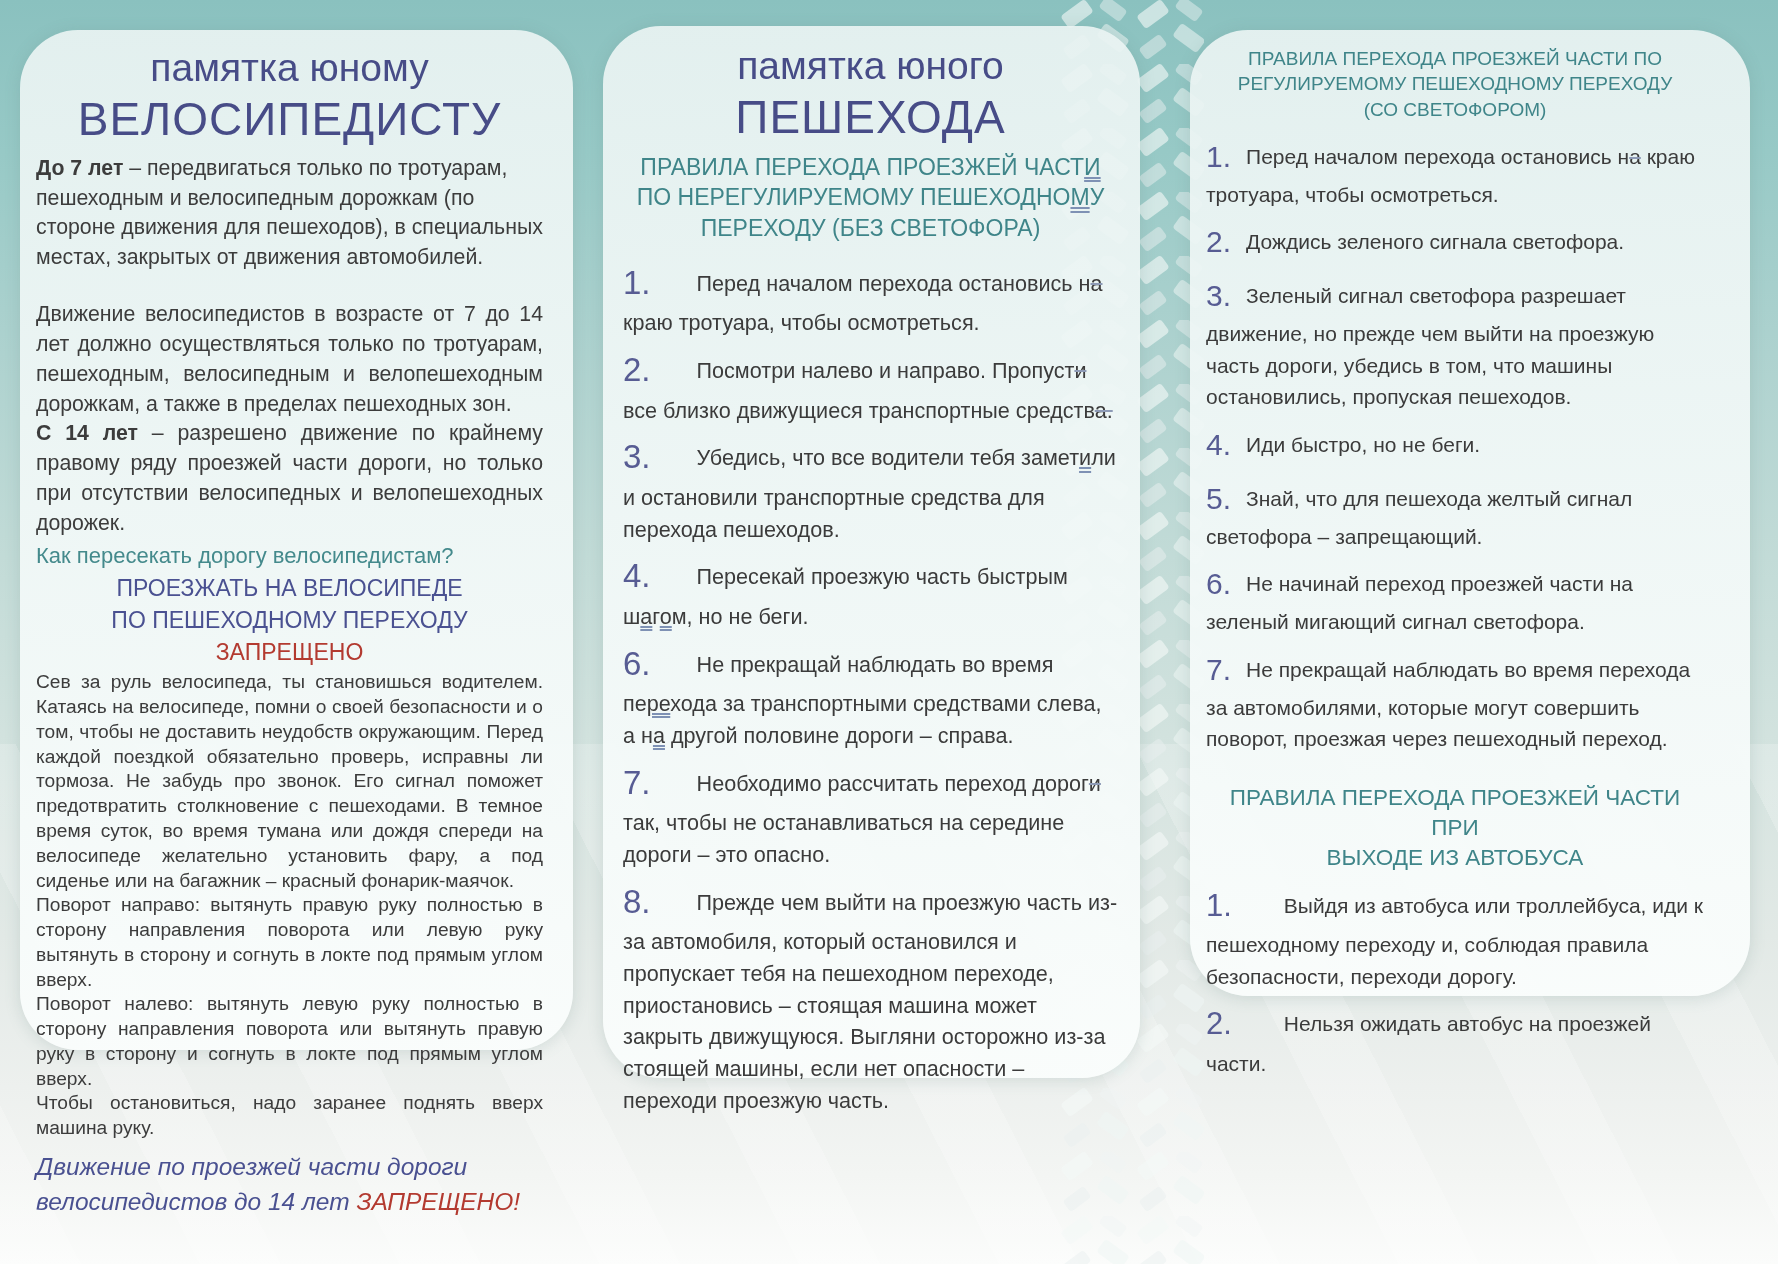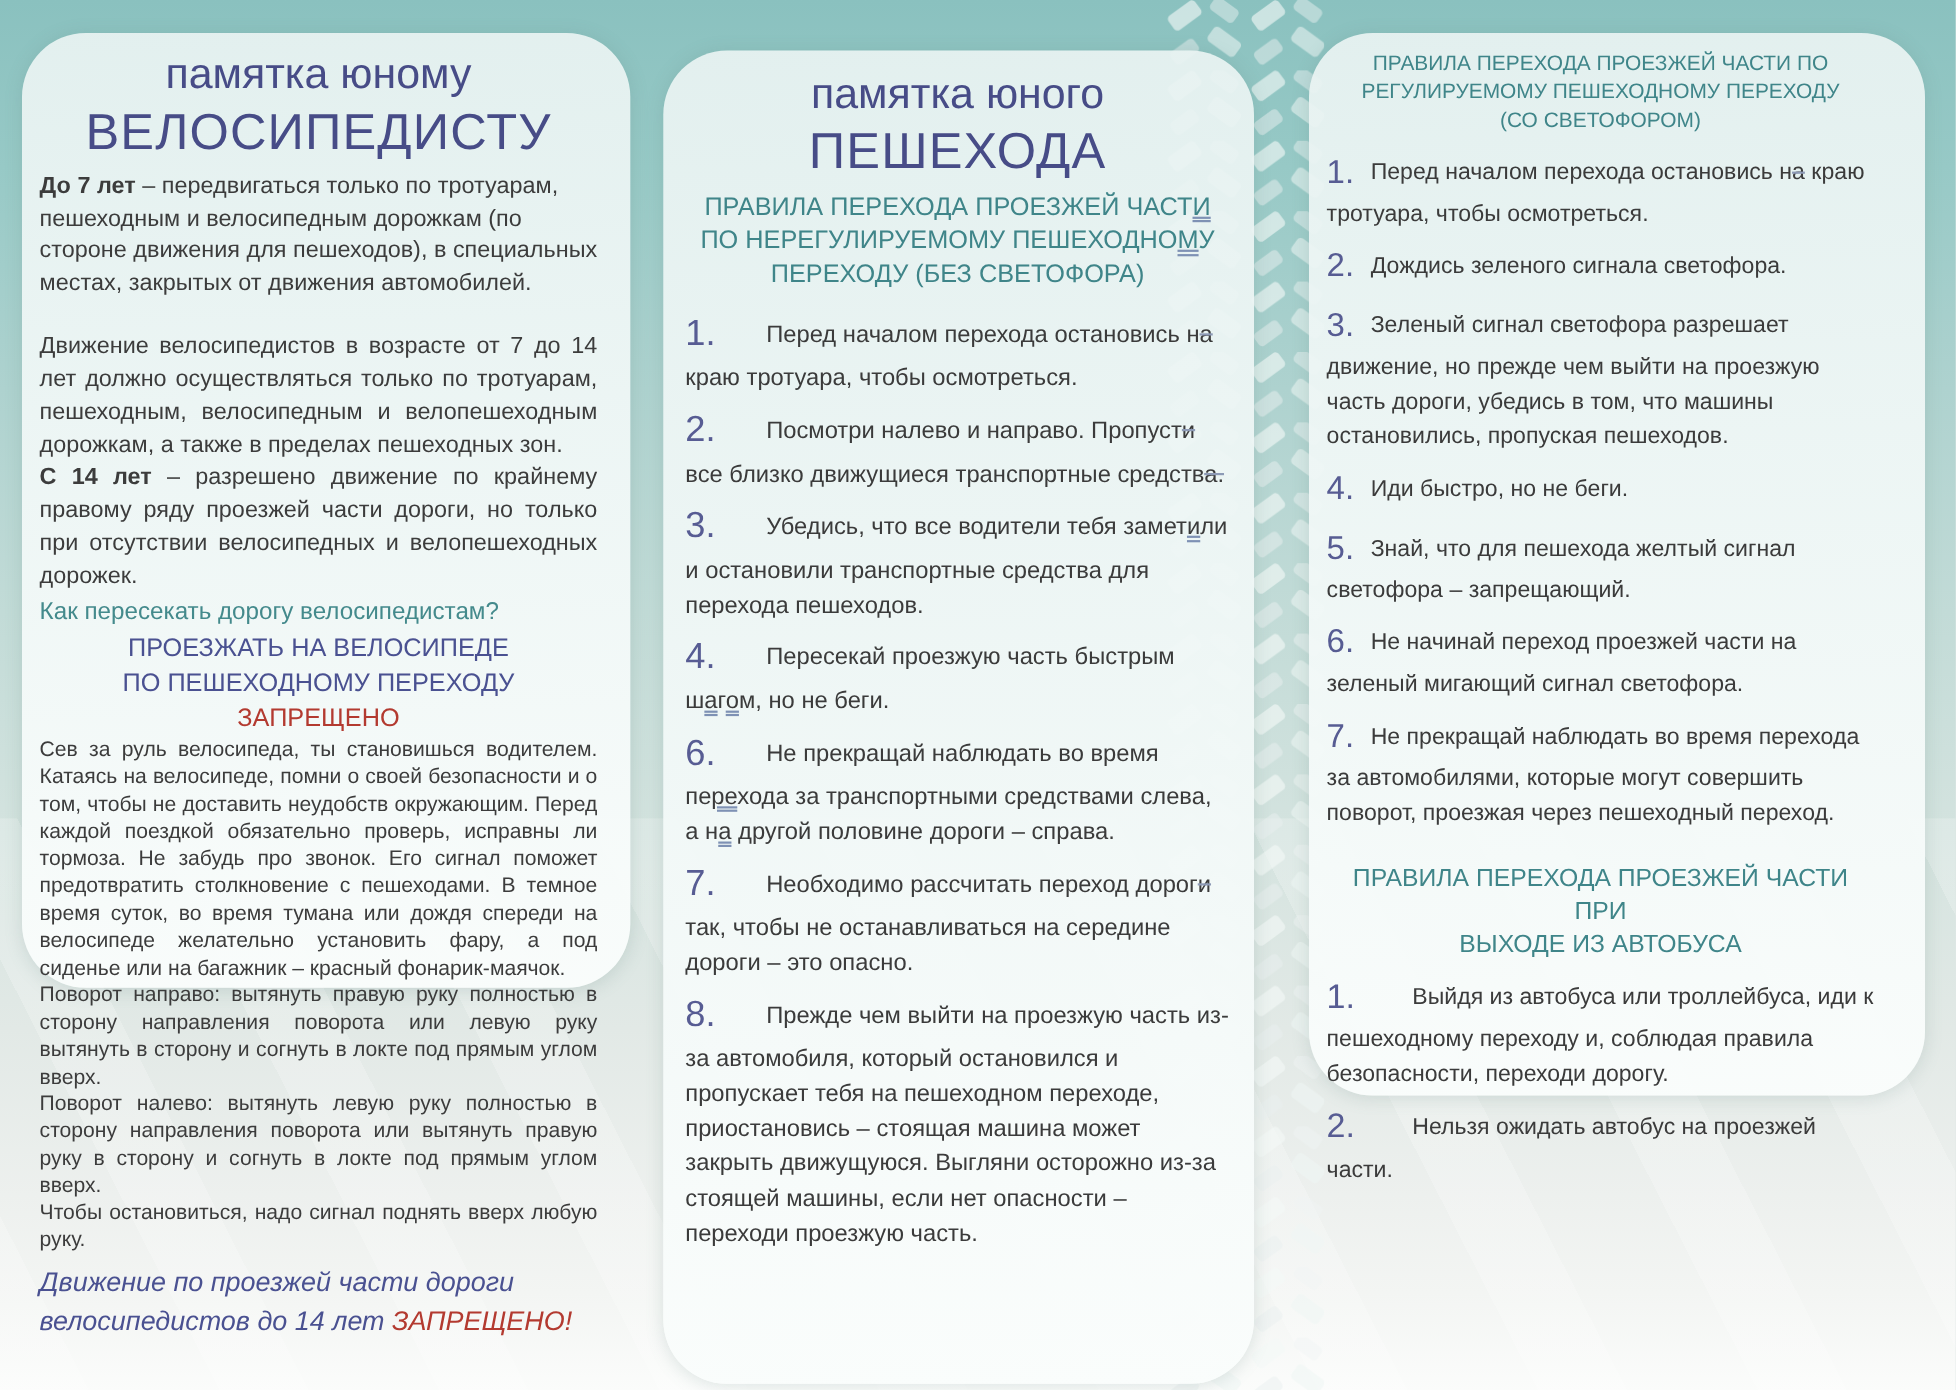--- a/index.html
+++ b/index.html
@@ -15,22 +15,22 @@
     background:repeating-linear-gradient(63deg,
       rgba(255,255,255,.22) 0 72px, rgba(255,255,255,0) 72px 178px);
   }
   .tire{position:absolute;left:1054px;top:0;z-index:0;}
   .panel{
     position:absolute;box-sizing:border-box;border-radius:58px;z-index:1;
     background:linear-gradient(178deg, rgba(233,243,242,.93) 0%,
       rgba(241,248,247,.95) 48%, rgba(250,253,252,.96) 100%);
     box-shadow:0 2px 16px rgba(96,128,126,.20);
   }
-  .p-left {left:20px;  top:30px; width:553px; height:868px; padding:12px 30px 0 16px;}
-  .p-mid  {left:603px; top:46px; width:537px; height:1212px; padding:14px 22px 0 20px;}
+  .p-left {left:20px;  top:30px; width:553px; height:1020px; padding:12px 30px 0 16px;}
+  .p-mid  {left:603px; top:26px; width:537px; height:1052px; padding:14px 22px 0 20px;}
   .p-right{left:1190px;top:30px; width:560px; height:966px;  padding:16px 46px 0 16px;}
 
   .h-main{color:#474c87;text-align:center;font-weight:400;margin:2px 0 8px;}
   .h-main .l1{font-size:39px;line-height:1.22;}
   .h-main .l2{font-size:46px;line-height:1.18;letter-spacing:1px;}
 
   .teal{color:#3f8589;text-align:center;font-weight:400;}
   .sub-mid{font-size:23px;line-height:1.32;margin:2px 0 16px;}
   .sub-right{font-size:19px;line-height:1.33;margin:0 0 12px;}
   .sub-bus{font-size:22.5px;line-height:1.33;margin:28px 0 10px;}
@@ -85,21 +85,21 @@
     <p class="body just">Движение велосипедистов в возрасте от 7 до 14 лет должно осуществляться только по тротуарам, пешеходным, велосипедным и велопешеходным дорожкам, а также в пределах пешеходных зон.</p>
     <p class="body just"><b>С 14 лет</b> – разрешено движение по крайнему правому ряду проезжей части дороги, но только при отсутствии велосипедных и велопешеходных дорожек.</p>
     <p class="q">Как пересекать дорогу велосипедистам?</p>
     <div class="caps-warn">
       <div>ПРОЕЗЖАТЬ НА ВЕЛОСИПЕДЕ</div>
       <div>ПО ПЕШЕХОДНОМУ ПЕРЕХОДУ <span class="red">ЗАПРЕЩЕНО</span></div>
     </div>
     <p class="small">Сев за руль велосипеда, ты становишься водителем. Катаясь на велосипеде, помни о своей безопасности и о том, чтобы не доставить неудобств окружающим. Перед каждой поездкой обязательно проверь, исправны ли тормоза. Не забудь про звонок. Его сигнал поможет предотвратить столкновение с пешеходами. В темное время суток, во время тумана или дождя спереди на велосипеде желательно установить фару, а под сиденье или на багажник – красный фонарик-маячок.</p>
     <p class="small">Поворот направо: вытянуть правую руку полностью в сторону направления поворота или левую руку вытянуть в сторону и согнуть в локте под прямым углом вверх.</p>
     <p class="small">Поворот налево: вытянуть левую руку полностью в сторону направления поворота или вытянуть правую руку в сторону и согнуть в локте под прямым углом вверх.</p>
-    <p class="small">Чтобы остановиться, надо сигнал поднять вверх любую руку.</p>
+    <p class="small">Чтобы остановиться, надо заранее поднять вверх машина руку.</p>
     <div class="warn-bottom">
       <div>Движение по проезжей части дороги</div>
       <div>велосипедистов до 14 лет <span class="red">ЗАПРЕЩЕНО!</span></div>
     </div>
   </section>
 
   <section class="panel p-mid">
     <h1 class="h-main">
       <div class="l1">памятка юного</div>
       <div class="l2">ПЕШЕХОДА</div>

